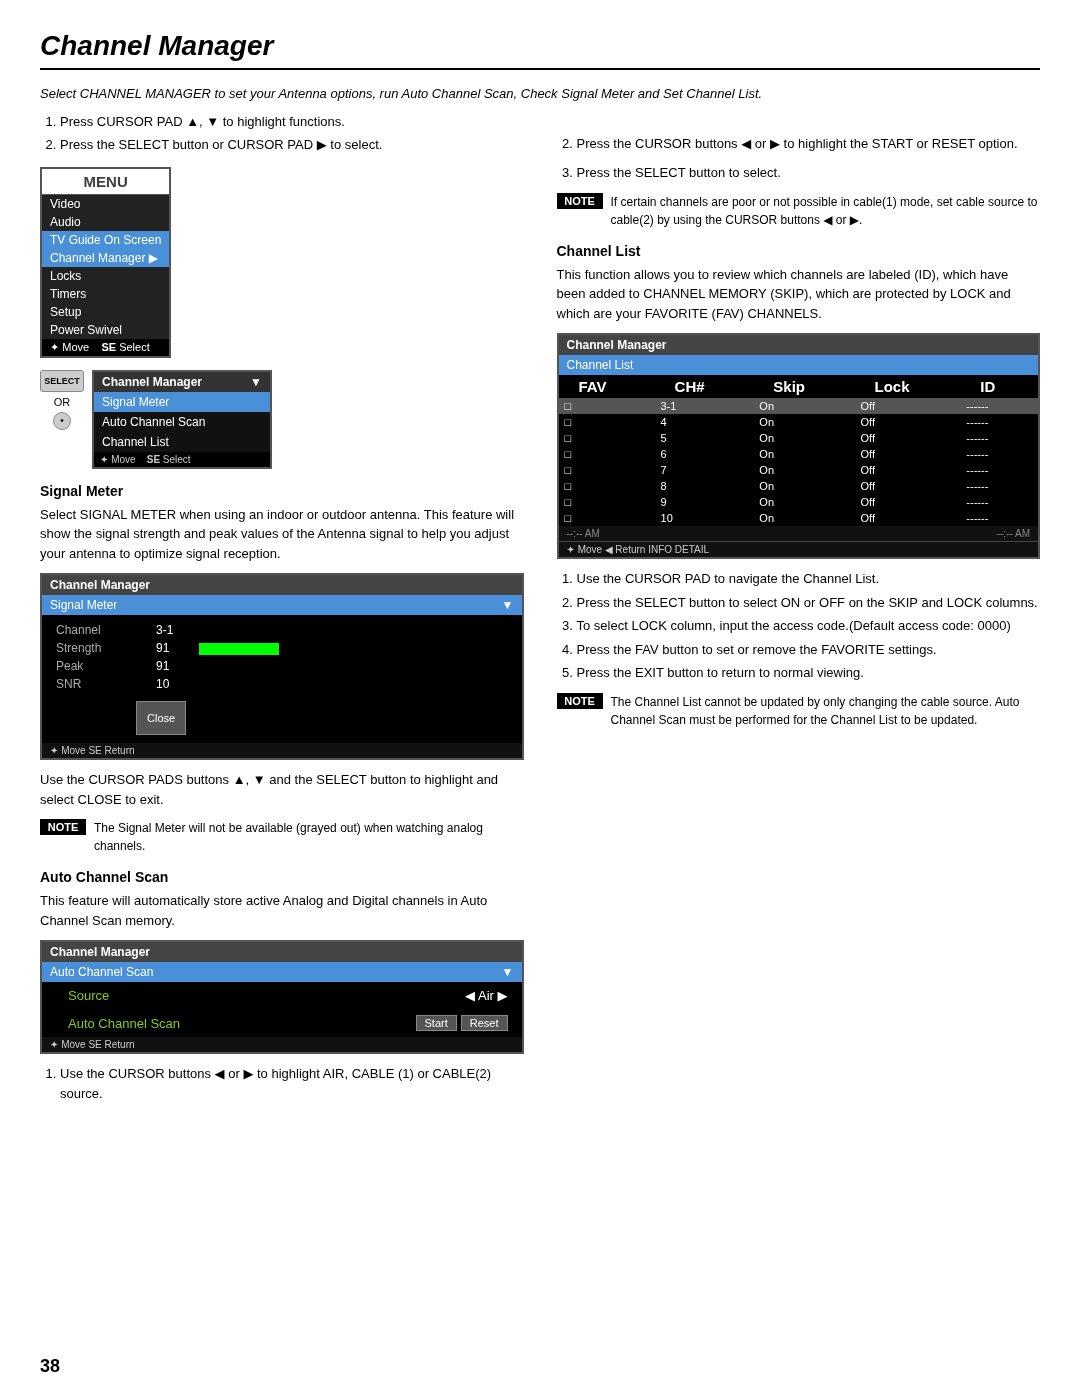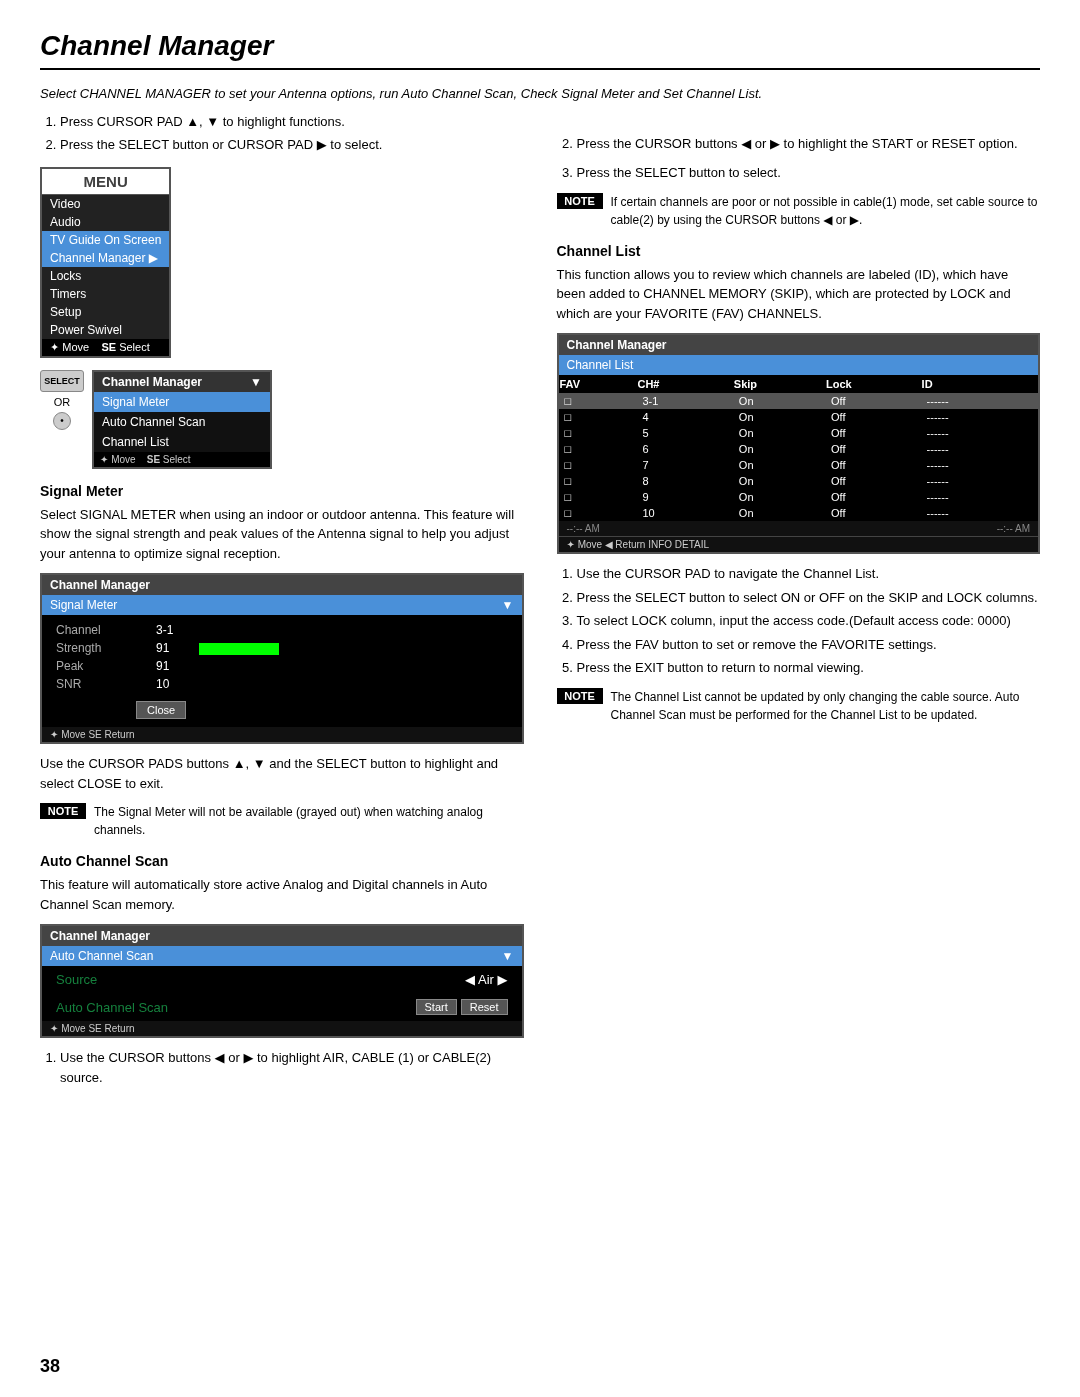--- a/index.html
+++ b/index.html
@@ -199,21 +199,21 @@
       margin-top: 2px;
     }
     .signal-bar {
       height: 12px;
       background: #0f0;
     }
     .close-btn {
       border: 1px solid #888;
       background: #555;
       color: #fff;
-      padding: 2px 10px;
+      padding: 10px 10px;
       font-size: 11px;
       cursor: pointer;
       display: inline-block;
       margin-top: 6px;
     }
     .panel-footer {
       background: #111;
       color: #ccc;
       font-size: 10px;
       padding: 2px 8px;
@@ -250,21 +250,21 @@
       border: 2px solid #555;
       color: #fff;
       margin: 10px 0;
     }
     .acs-row {
       display: flex;
       justify-content: space-between;
       align-items: center;
       padding: 6px 14px;
     }
-    .acs-label { color: #15803d; }
+    .acs-label { color: #84cc16; margin-left: 12px; }
     .acs-value {
       display: flex;
       align-items: center;
       gap: 4px;
       color: #fff;
     }
     .acs-btn {
       border: 1px solid #888;
       background: #555;
       color: #fff;
@@ -288,25 +288,25 @@
     .chlist-subheader {
       background: #4a90d9;
       padding: 3px 8px;
     }
     .chlist-table {
       width: 100%;
       border-collapse: collapse;
       color: #fff;
     }
     .chlist-table th {
-      padding: 3px 1px;
+      padding: 3px 20px;
       text-align: left;
       color: #fff;
       font-weight: bold;
-      font-size: 11px;
+      font-size: 15px;
     }
     .chlist-table td {
       padding: 2px 6px;
       font-size: 11px;
     }
     .chlist-table tr:nth-child(1) td { background: #555; }
     .chlist-footer {
       background: #111;
       color: #ccc;
       font-size: 10px;

